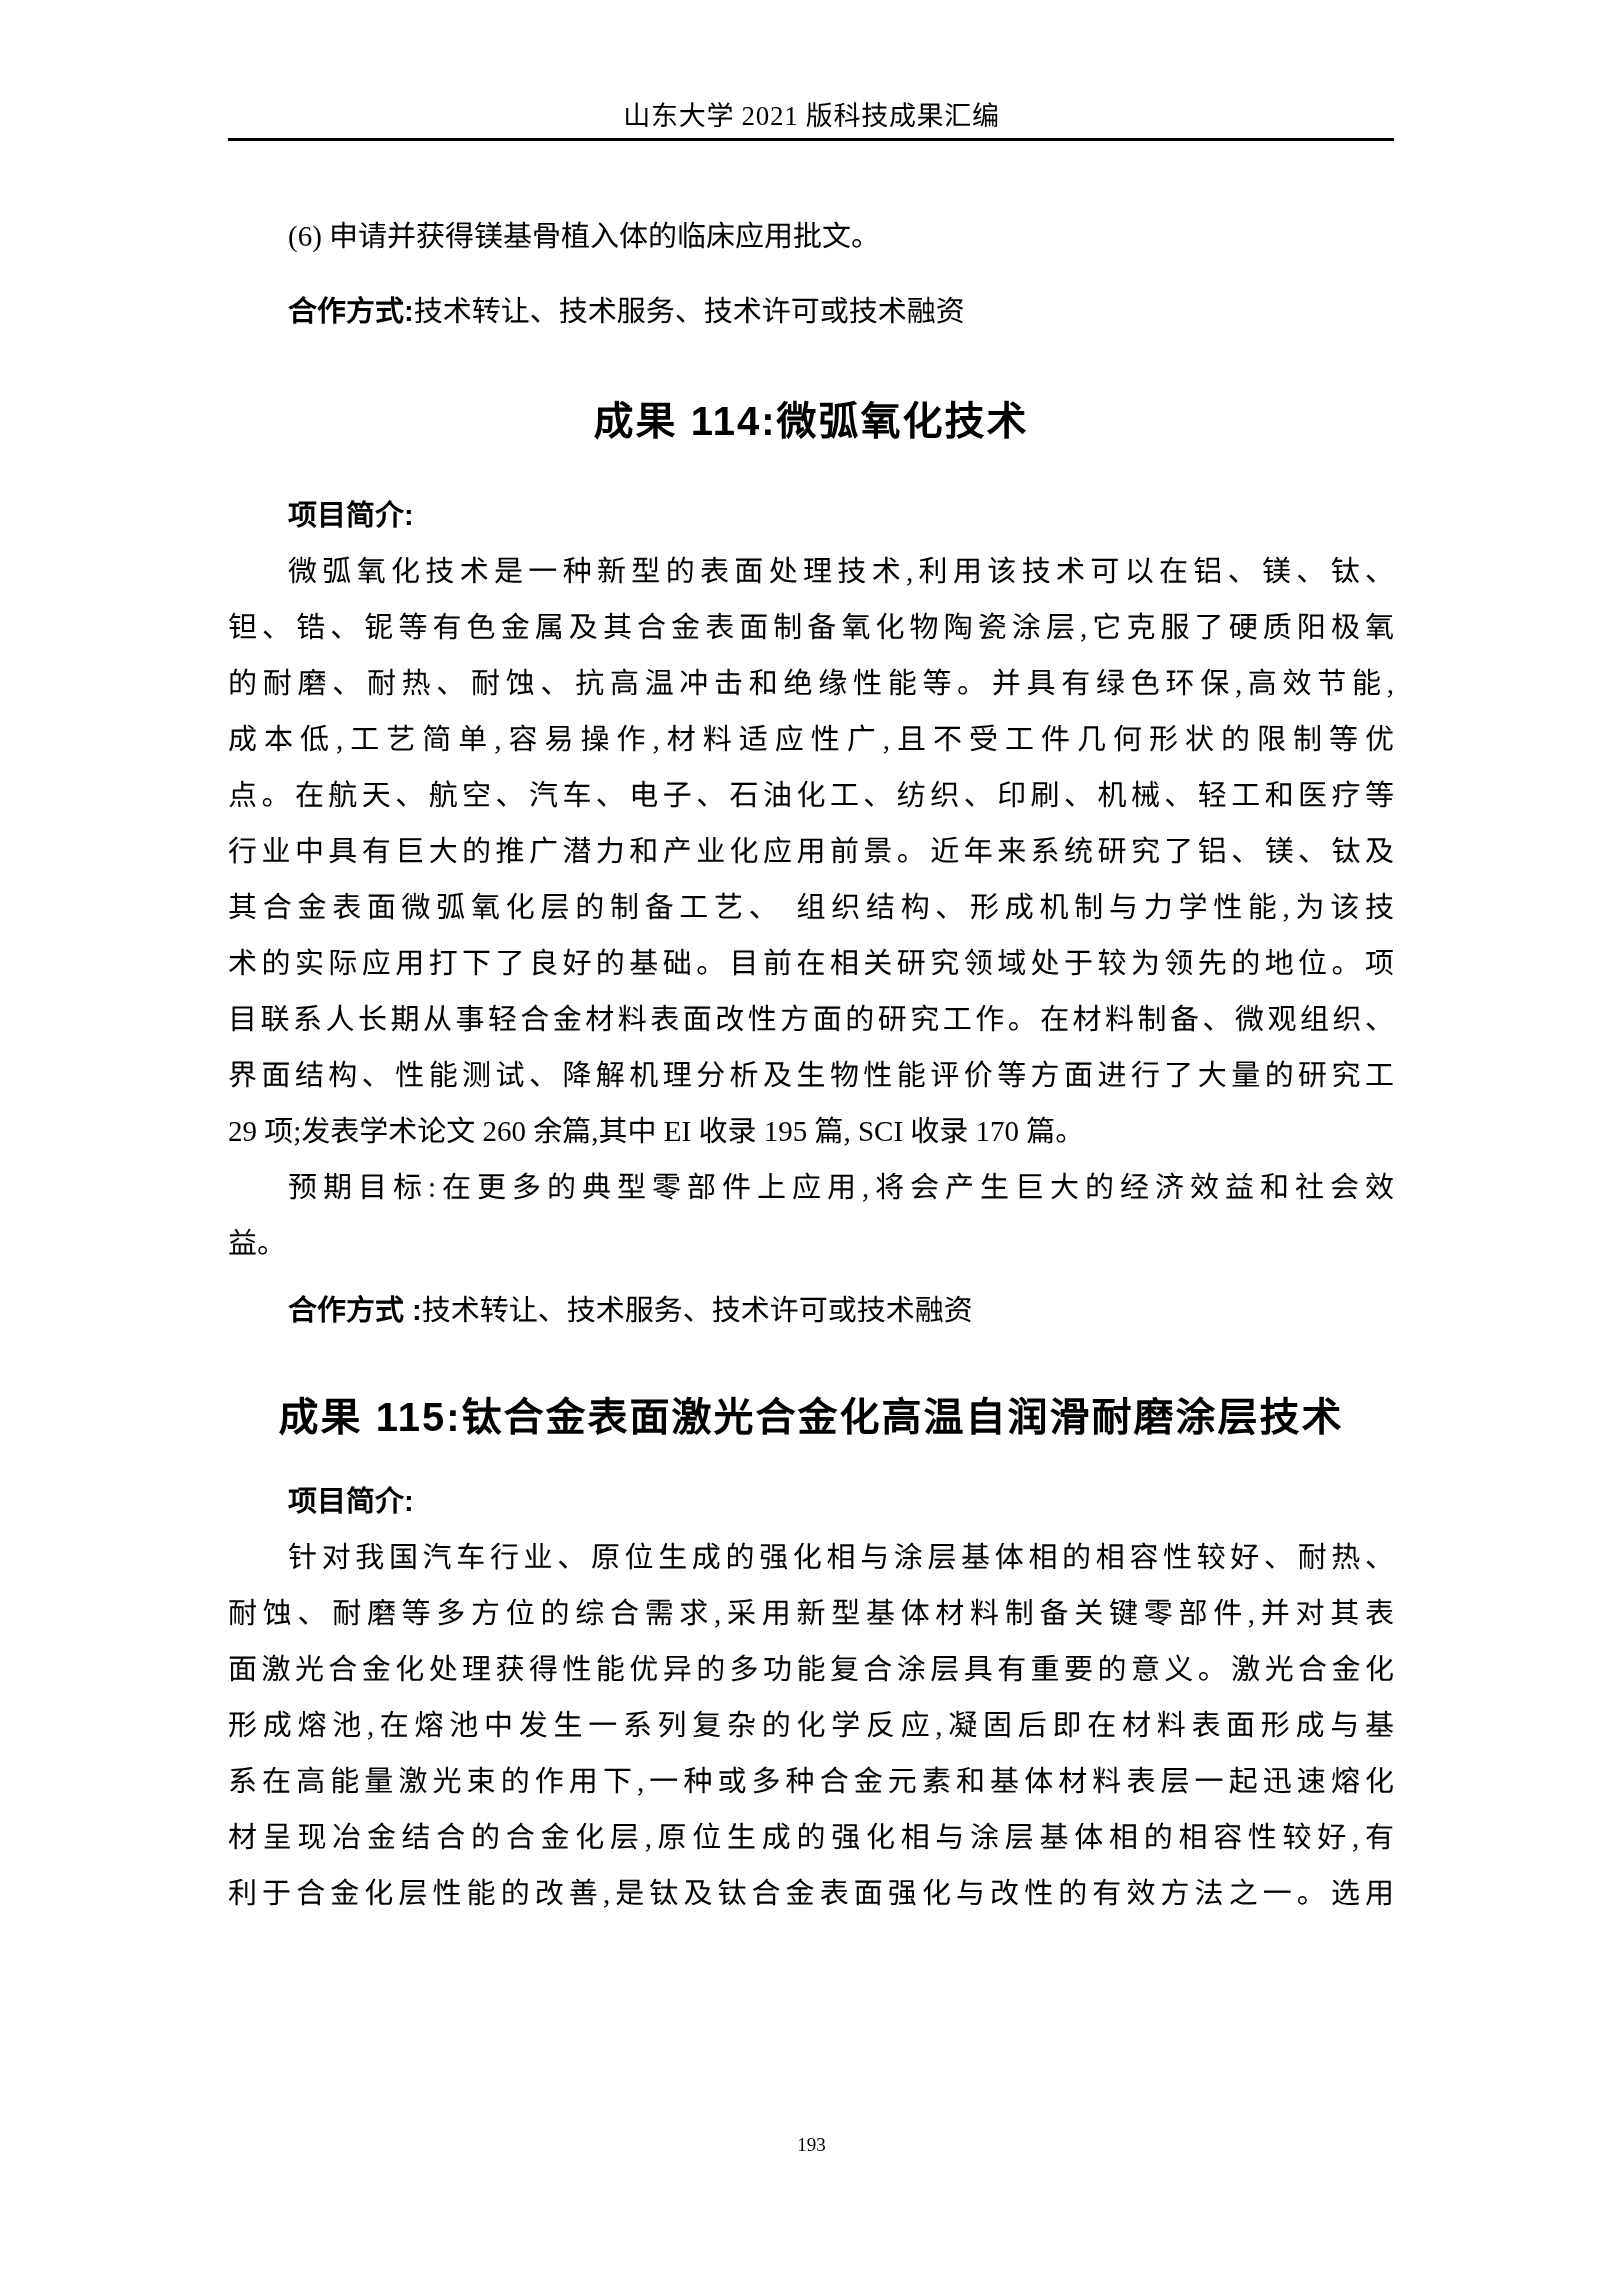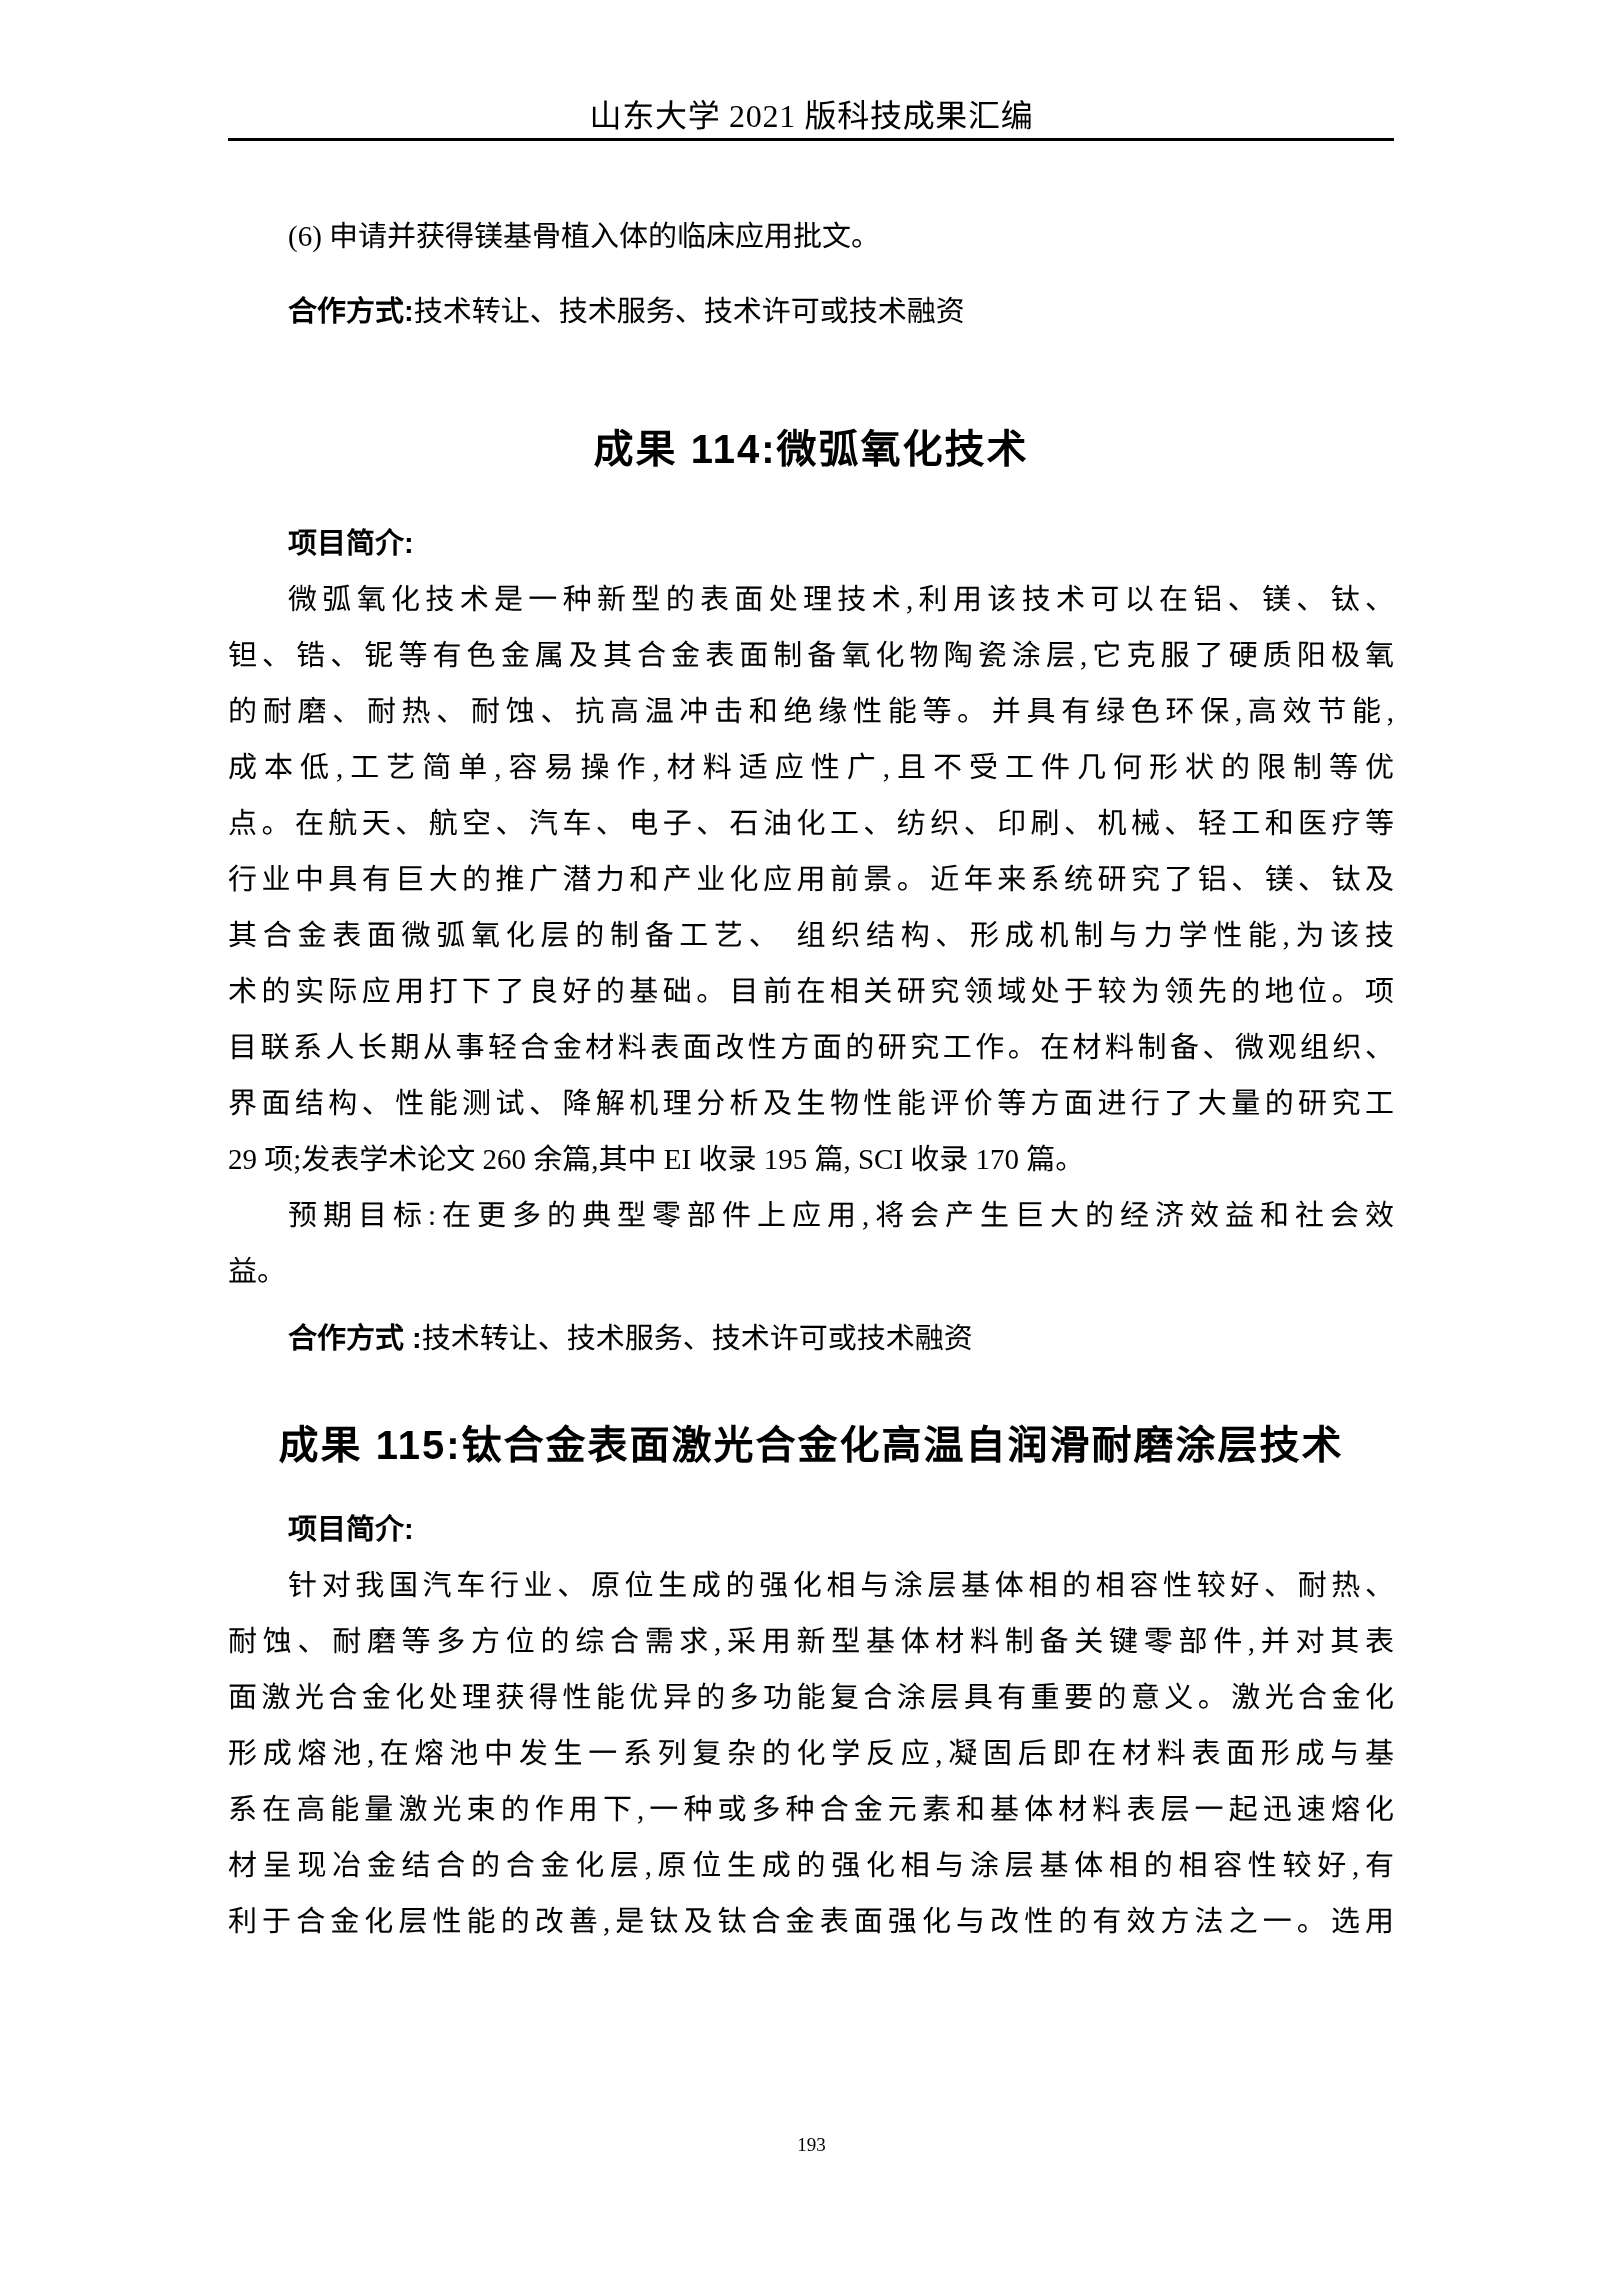--- a/index.html
+++ b/index.html
@@ -11,21 +11,21 @@
     color:#000;
     font-family:"Liberation Serif","DejaVu Serif",serif;
     overflow:hidden;
   }
   .header-title{
     position:absolute;
     top:100px;
     left:0;
     width:100%;
     text-align:center;
-    font-size:32px;
+    font-size:27px;
     line-height:33px;
     letter-spacing:0.7px;
   }
   .header-rule{
     position:absolute;
     top:138px;
     left:228px;
     width:1166px;
     height:3.4px;
     background:#000;
@@ -61,21 +61,21 @@
     font-weight:700;
     font-size:40px;
     line-height:61px;
     text-align:center;
     letter-spacing:2px;
     white-space:nowrap;
   }
   
   [data-block="line-6"]{margin-top:70px;}
   [data-block="coop-114"]{margin-top:19px;}
-  [data-block="title-114"]{margin-top:80px;}
+  [data-block="title-114"]{margin-top:52px;}
   [data-block="intro-114"]{margin-top:35px;}
   [data-block="coop-115"]{margin-top:11px;}
   [data-block="title-115"]{margin-top:49px;}
   [data-block="intro-115"]{margin-top:24.5px;}
   .page-number{
     position:absolute;
     top:2128px;
     left:0;
     width:100%;
     text-align:center;

